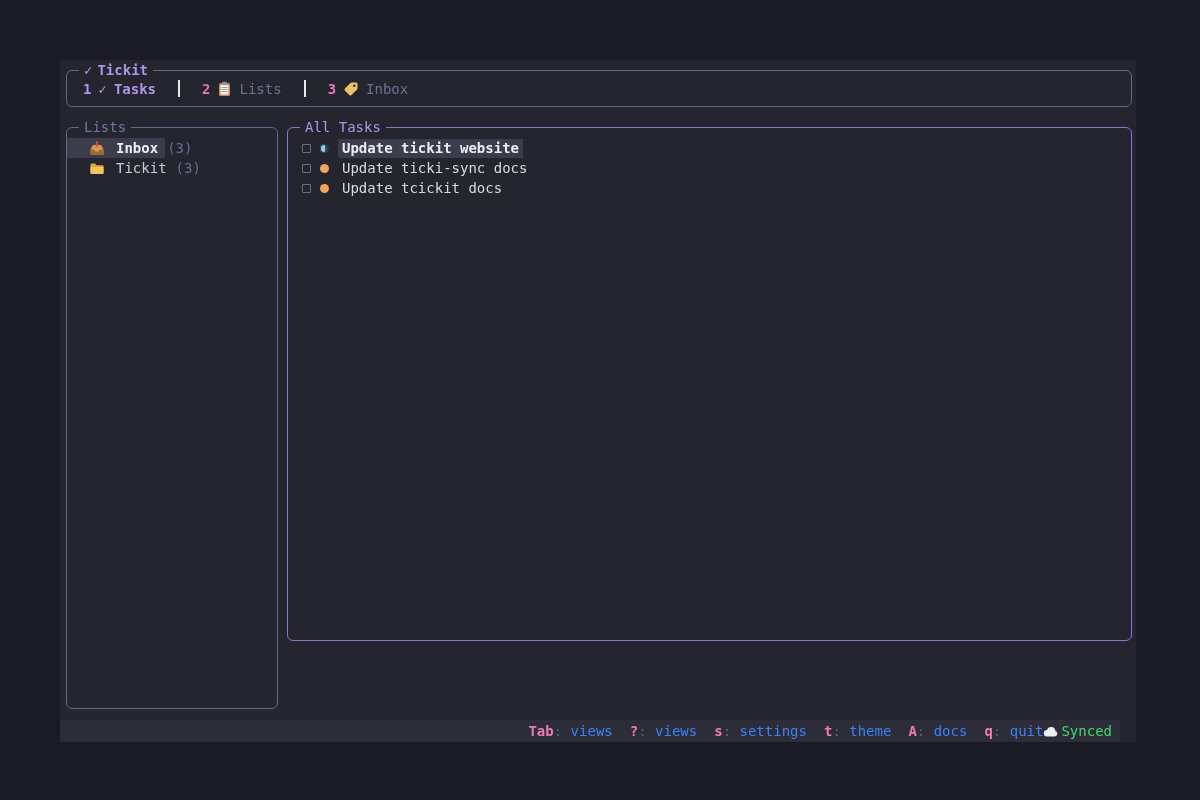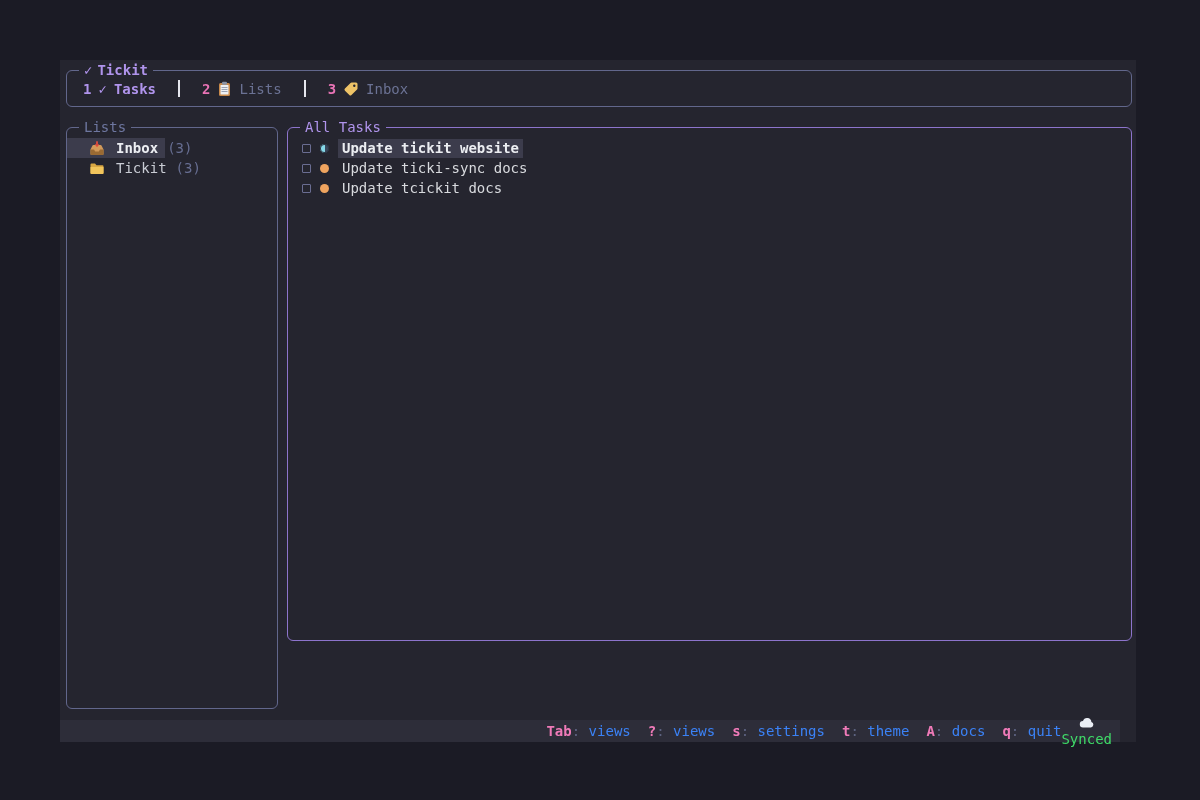--- a/index.html
+++ b/index.html
@@ -51,21 +51,21 @@
 
   
   .status-bar { position:absolute; left:0; right:16px; bottom:0; height:22px;
                 background:#2d2d39; display:flex; align-items:center;
                 justify-content:flex-end; padding:0 8px; font-size:14px; }
   .hints { display:flex; align-items:center; gap:17px; }
   .hint { display:flex; align-items:center; white-space:pre; cursor:default; }
   .hint .key { color:#ef7ab8; font-weight:bold; }
   .hint .colon { color:#5d6380; }
   .hint .action { color:#3b82f6; }
-  .sync { display:flex; align-items:center; gap:2px;flex-direction:column; }
+  .sync { display:flex; align-items:center; gap:2px; }
   .sync .sync-label { color:#3fdb68; }
   .icon { display:inline-flex; align-items:center; justify-content:center; flex:0 0 auto; }
 </style>
 </head>
 <body>
 
 <div class="app">
 
   <div class="panel tab-panel">
     <div class="panel-title purple bold">

